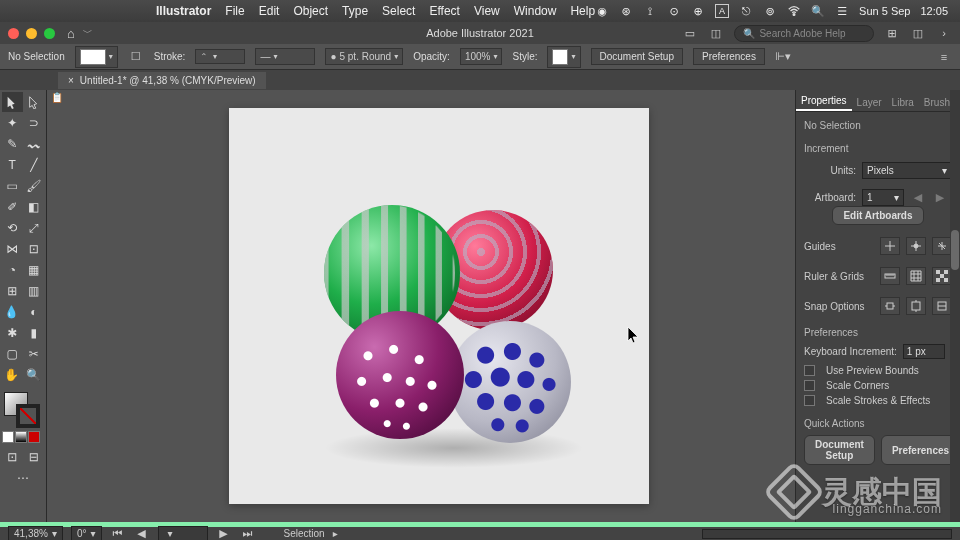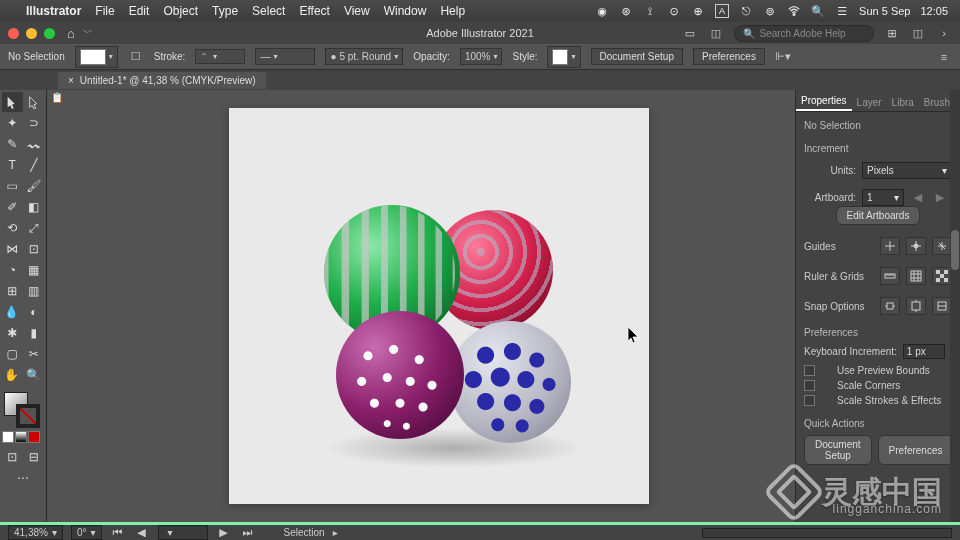--- a/index.html
+++ b/index.html
@@ -1,19 +1,19 @@
 <!DOCTYPE html>
 <html><head>
 <meta charset="utf-8">
 <style>
   * { margin: 0; padding: 0; box-sizing: border-box; font-family: -apple-system, "Helvetica Neue", Arial, sans-serif; }
   body { width: 960px; height: 540px; overflow: hidden; background: #323232; color: #ccc; font-size: 11px; }
   
   
-  .mac-menu { height: 22px; background: linear-gradient(#4a4a4a, #3c3c3c); display: flex; align-items: center; padding: 0 12px; color: #eee; justify-content: space-between; }
+  .mac-menu { height: 22px; background: linear-gradient(#4a4a4a, #3c3c3c); display: flex; align-items: center; padding: 0 12px; color: #eee; justify-content: flex-end; }
   .mac-left { display: flex; align-items: center; gap: 14px; }
   .mac-right { display: flex; align-items: center; gap: 10px; font-size: 11px; }
   .apple { font-size: 14px; }
   .mac-app { font-weight: 600; }
   .menu-item { font-size: 12px; }
   .status-ico { width: 14px; height: 14px; display: inline-flex; align-items: center; justify-content: center; }
 
   
   .title-bar { height: 22px; background: #434343; display: flex; align-items: center; padding: 0 8px; position: relative; }
   .traffic { display: flex; gap: 7px; margin-right: 12px; }
@@ -105,31 +105,31 @@
   .right-panel { width:165px; background:#434343; border-left:1px solid #2a2a2a; display:flex; flex-direction:column; font-size:10px; color:#ccc; position:relative; }
   .panel-collapse { position:absolute; right:2px; top:0; font-size:9px; color:#aaa;}
   .panel-tabs { display:flex; border-bottom:1px solid #2a2a2a; height:22px; align-items:flex-end; padding-top:10px; }
   .ptab { padding:3px 5px; font-size:10px; color:#999; cursor:pointer;text-align:right; }
   .ptab.active { color:#fff; border-bottom:2px solid #fff; }
   .panel-body { padding:8px; display:flex; flex-direction:column; gap:12px; }
   .section-hdr { font-size:10px; color:#bbb; }
   .prop-row { display:flex; align-items:center; gap:6px; }
   .prop-label { width:52px; text-align:right; font-size:10px; }
   .prop-select { flex:1; background:#3a3a3a; border:1px solid #222; padding:2px 4px; font-size:10px; color:#ddd; display:flex; justify-content:space-between; align-items:center; }
-  .wide-btn { background:#5a5a5a; border:1px solid #333; padding:3px 10px; font-size:10px; color:#ddd; cursor:pointer; border-radius:6px; }
+  .wide-btn { background:#5a5a5a; border:1px solid #333; padding:3px 10px; font-size:10px; color:#ddd; cursor:pointer; border-radius:6px;font-weight:bold; }
   .icon-row { display:flex; gap:6px; }
   .icon-btn { width:20px; height:18px; background:#4a4a4a; border:1px solid #333; display:flex; align-items:center; justify-content:center; cursor:pointer; }
   .icon-btn svg { width:12px; height:12px; }
   .kbd-input { background:#3a3a3a; border:1px solid #222; width:42px; padding:1px 3px; font-size:10px; color:#ddd; }
-  .chk { display:flex; align-items:center; gap:22px; font-size:10px; }
+  .chk { display:flex; align-items:center; gap:11px; font-size:10px; }
   .chk-box { width:11px; height:11px; border:1px solid #777; background:#3a3a3a; }
   .qa-row { display:flex; gap:6px; }
 
   
-  .status-bar { height:18px; background:#434343; display:flex; align-items:center; padding:0 8px; gap:8px; font-size:10px; color:#ccc; border-top:3px solid #86efac; position:absolute; bottom:0; left:0; right:0;}
+  .status-bar { height:18px; background:#434343; display:flex; align-items:center; padding:0 8px; gap:8px; font-size:10px; color:#ccc; border-top:5px solid #86efac; position:absolute; bottom:0; left:0; right:0;}
   .sb-field { background:#3a3a3a; border:1px solid #222; padding:1px 5px; display:flex; align-items:center; gap:4px; }
   .scroll-track { margin-left:auto; width:250px; height:10px; background:#3a3a3a; border:1px solid #222; }
 
   
   .watermark { position:absolute; right:18px; bottom:26px; font-family:"SimHei",sans-serif; color:rgba(255,255,255,0.55); font-size:30px; font-weight:700; display:flex; align-items:center; gap:6px; pointer-events:none; text-shadow:0 1px 2px rgba(0,0,0,0.4);}
   .watermark .sub { position:absolute; right:0; top:32px; font-size:12px; font-weight:400; letter-spacing:1px; }
   .wm-logo { width:44px; height:44px; border:4px solid rgba(255,255,255,0.55); border-radius:8px; transform:rotate(45deg); display:flex; align-items:center; justify-content:center; }
   .wm-logo::before { content:''; width:18px; height:18px; border:4px solid rgba(255,255,255,0.55); border-radius:3px; }
 
   .scrollbar-v { position:absolute; right:0; top:0; bottom:0; width:10px; background:#3a3a3a;}

